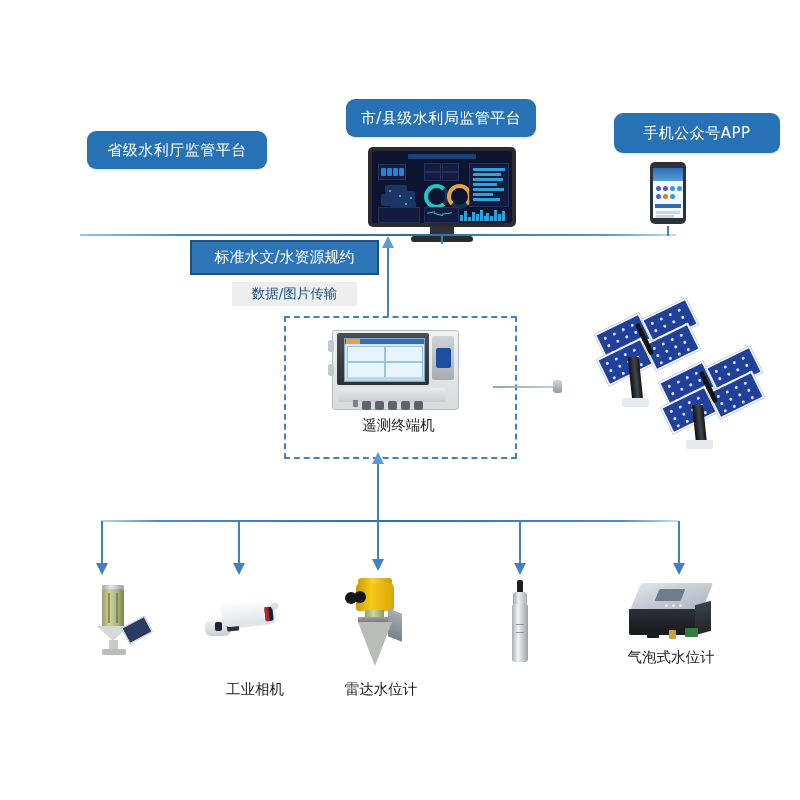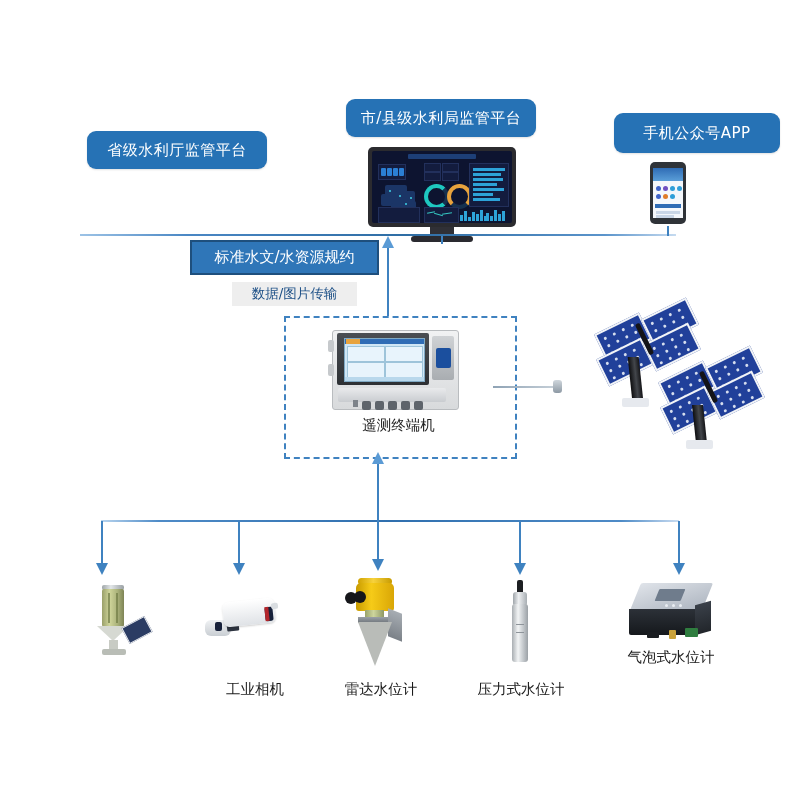--- a/index.html
+++ b/index.html
@@ -503,23 +503,20 @@
     <span>雷达水位计</span>
   </div>
 
   <div class="abs" style="left:508px;top:580px;width:26px;height:82px;">
     <div class="pp-tip" style="left:9px;top:0px;width:6px;height:14px;"></div>
     <div class="pp-top" style="left:5px;top:12px;width:14px;height:14px;"></div>
     <div class="pp-body" style="left:4px;top:24px;width:16px;height:58px;border-radius:3px;"></div>
     <div style="position:absolute;left:8px;top:44px;width:8px;height:1px;background:#8e949a;"></div>
     <div style="position:absolute;left:8px;top:52px;width:8px;height:1px;background:#8e949a;"></div>
   </div>
-  <div class="devcap" style="left:451px;top:680px;width:140px;">
-    <span>压力式水位计</span>
-  </div>
 
   <div class="abs" style="left:625px;top:583px;width:100px;height:70px;">
     <div class="bb-top" style="left:10px;top:0px;width:72px;height:30px;border-radius:2px;"></div>
     <div class="bb-swoosh" style="left:32px;top:6px;width:26px;height:12px;"></div>
     <span class="bb-led" style="left:40px;top:21px;"></span>
     <span class="bb-led" style="left:47px;top:21px;"></span>
     <span class="bb-led" style="left:54px;top:21px;"></span>
     <div class="bb-front" style="left:4px;top:26px;width:68px;height:26px;border-radius:0 0 2px 2px;"></div>
     <div class="bb-side" style="left:70px;top:20px;width:16px;height:30px;"></div>
     <div class="bb-grn" style="left:60px;top:45px;width:13px;height:9px;border-radius:1px;"></div>

